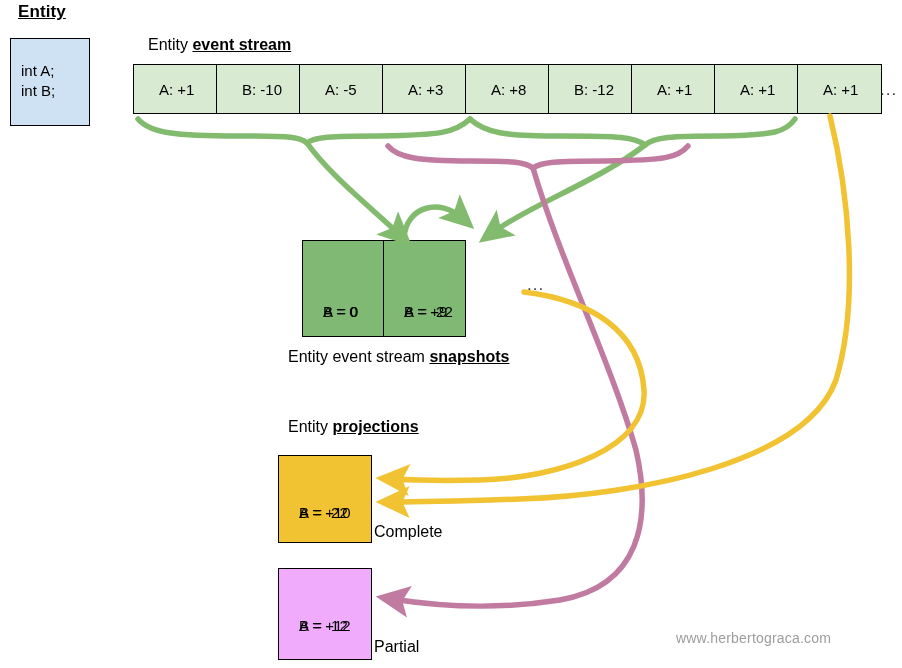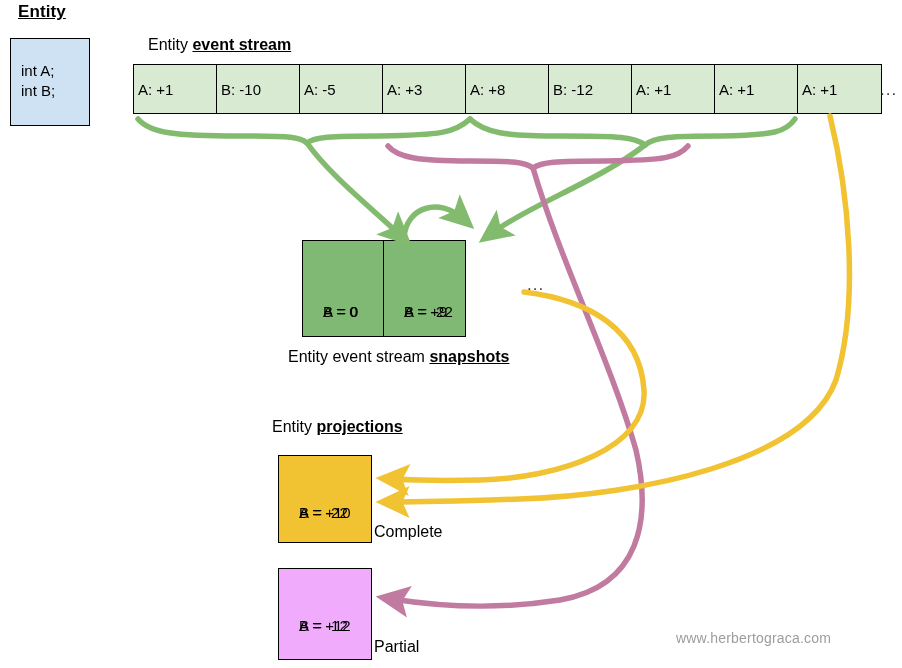--- a/index.html
+++ b/index.html
@@ -18,21 +18,21 @@
     left:18px;top:2px;
     font-size:17px;font-weight:bold;
     text-decoration:underline;
     letter-spacing:.1px;
   }
   .lbl{font-size:16px;white-space:nowrap;}
   .lbl b{font-weight:bold;text-decoration:underline;}
 
   .ttl-stream{left:148px;top:36px;}
   .ttl-snap{left:288px;top:348px;}
-  .ttl-proj{left:272px;top:418px;}
+  .ttl-proj{left:288px;top:418px;}
 
   .cap{font-size:16px;white-space:nowrap;}
   .cap-complete{left:374px;top:523px;}
   .cap-partial{left:374px;top:638px;}
 
   .ellipsis{font-size:17px;color:#3b3b3b;letter-spacing:1px;}
   .ell-stream{left:880px;top:80px;}
   .ell-snap{left:527px;top:275px;}
 
   .watermark{
@@ -58,21 +58,21 @@
     display:flex;
     border:1.5px solid #000;
     box-sizing:border-box;
   }
   .stream .cell{
     width:83px;height:100%;
     background:#d9ead3;
     border-right:1.5px solid #000;
     box-sizing:border-box;
     display:flex;align-items:center;
-    padding-left:4px;
+    padding-left:25px;
     font-size:15px;
   }
   .stream .cell:last-child{border-right:none;}
 
   
   .snapshots{
     left:278px;top:240px;height:97px;
     display:flex;
     border:1.8px solid #000;
     box-sizing:border-box;

